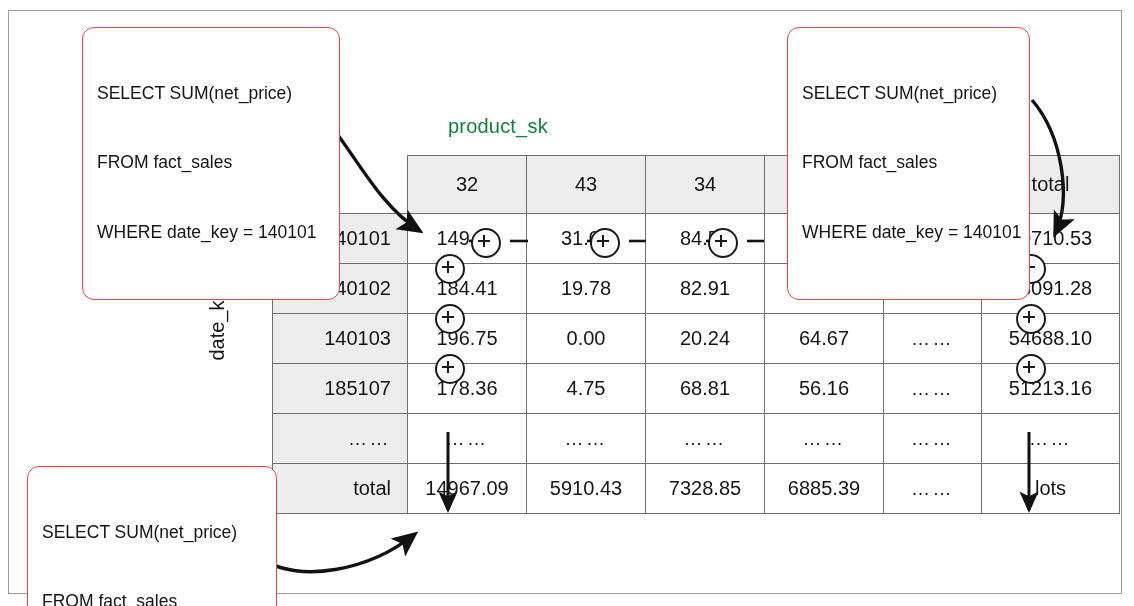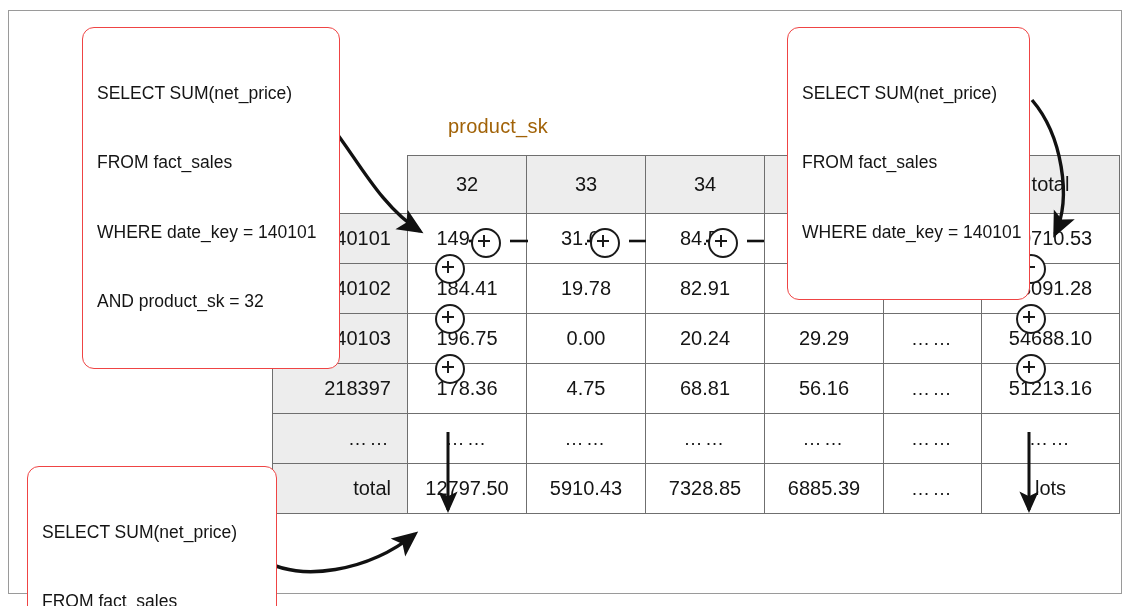--- a/index.html
+++ b/index.html
@@ -46,21 +46,21 @@
   #callout-top-left  { left: 82px;  top: 27px;  width: 258px; }
   #callout-top-right { left: 787px; top: 27px;  width: 243px; }
   #callout-bottom-left { left: 27px; top: 466px; width: 250px; }
 
   
   #label-product-sk {
     position: absolute;
     left: 448px;
     top: 115px;
     font-size: 20px;
-    color: #a16207;
+    color: #15803d;
     letter-spacing: .2px;
   }
   #label-date-key {
     position: absolute;
     left: 206px;
     top: 300px;
     width: 120px;
     font-size: 20px;
     color: #161616;
     transform: rotate(-90deg);
@@ -167,21 +167,20 @@
 
     <line x1="448" y1="432" x2="448" y2="510" stroke="#111111" stroke-width="3" marker-end="url(#ah)"></line>
 
     <line x1="1029" y1="432" x2="1029" y2="510" stroke="#111111" stroke-width="3" marker-end="url(#ah)"></line>
   </svg>
 
   <div class="callout" id="callout-top-left">
     <div>SELECT SUM(net_price)</div>
     <div>FROM fact_sales</div>
     <div>WHERE date_key = 140101</div>
-    <div>AND product_sk = 32</div>
   </div>
 
   <div class="callout" id="callout-top-right">
     <div>SELECT SUM(net_price)</div>
     <div>FROM fact_sales</div>
     <div>WHERE date_key = 140101</div>
   </div>
 
   <div class="callout" id="callout-bottom-left">
     <div>SELECT SUM(net_price)</div>
@@ -190,21 +189,21 @@
   </div>
 
   <div id="label-product-sk">product_sk</div>
   <div id="label-date-key">date_key</div>
 
   <table id="matrix">
     <thead>
       <tr>
         <th class="corner-blank"></th>
       <th class="hdr-cell data-cell">32</th>
-          <th class="hdr-cell data-cell">33</th>
+          <th class="hdr-cell data-cell">43</th>
           <th class="hdr-cell data-cell">34</th>
           <th class="hdr-cell data-cell">35</th>
           <th class="hdr-cell dots-col"><span class="dots">……</span></th>
           <th class="hdr-cell total-col">total</th>
         </tr>
     </thead>
     <tbody>
         <tr>
           <td class="rowhdr">140101</td>
           <td class="data-cell">149.60</td>
@@ -221,45 +220,45 @@
           <td class="data-cell">82.91</td>
           <td class="data-cell">10.96</td>
           <td class="dots-col"><span class="dots">……</span></td>
           <td class="total-col">73091.28</td>
         </tr>
         <tr>
           <td class="rowhdr">140103</td>
           <td class="data-cell">196.75</td>
           <td class="data-cell">0.00</td>
           <td class="data-cell">20.24</td>
-          <td class="data-cell">29.29</td>
+          <td class="data-cell">64.67</td>
           <td class="dots-col"><span class="dots">……</span></td>
           <td class="total-col">54688.10</td>
         </tr>
         <tr>
-          <td class="rowhdr">218397</td>
+          <td class="rowhdr">185107</td>
           <td class="data-cell">178.36</td>
           <td class="data-cell">4.75</td>
           <td class="data-cell">68.81</td>
           <td class="data-cell">56.16</td>
           <td class="dots-col"><span class="dots">……</span></td>
           <td class="total-col">51213.16</td>
         </tr>
         <tr>
           <td class="rowhdr"><span class="dots">……</span></td>
           <td class="data-cell"><span class="dots">……</span></td>
           <td class="data-cell"><span class="dots">……</span></td>
           <td class="data-cell"><span class="dots">……</span></td>
           <td class="data-cell"><span class="dots">……</span></td>
           <td class="dots-col"><span class="dots">……</span></td>
           <td class="total-col"><span class="dots">……</span></td>
         </tr>
         <tr>
           <td class="rowhdr">total</td>
-          <td class="data-cell">12797.50</td>
+          <td class="data-cell">14967.09</td>
           <td class="data-cell">5910.43</td>
           <td class="data-cell">7328.85</td>
           <td class="data-cell">6885.39</td>
           <td class="dots-col"><span class="dots">……</span></td>
           <td class="total-col">lots</td>
         </tr>
       </tbody>
   </table>
 
   <div class="plus" style="left:471px; top:228px;"></div>

